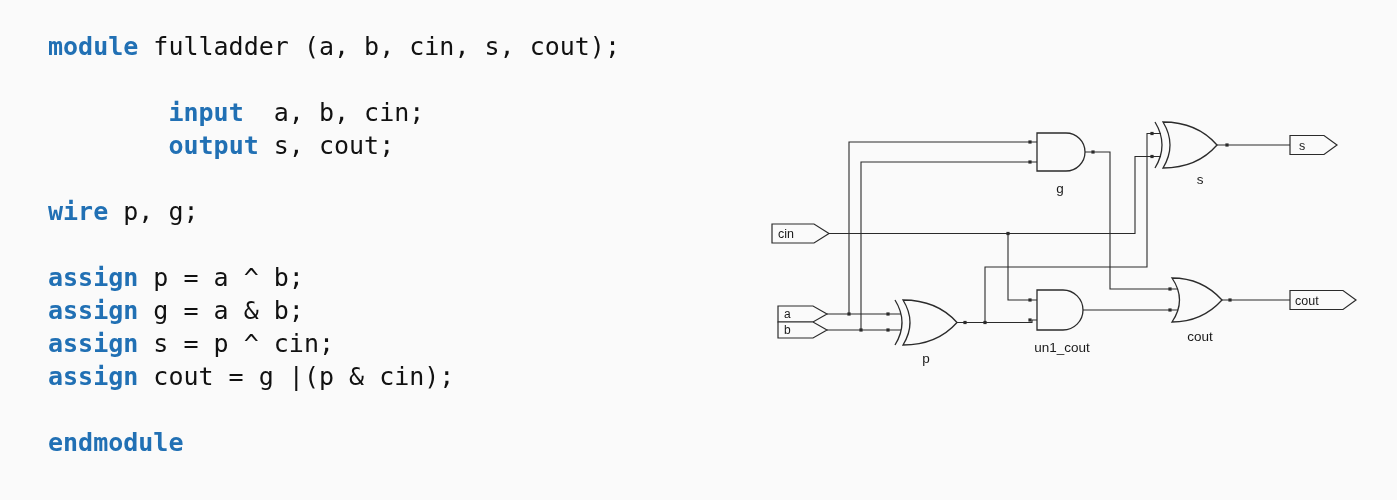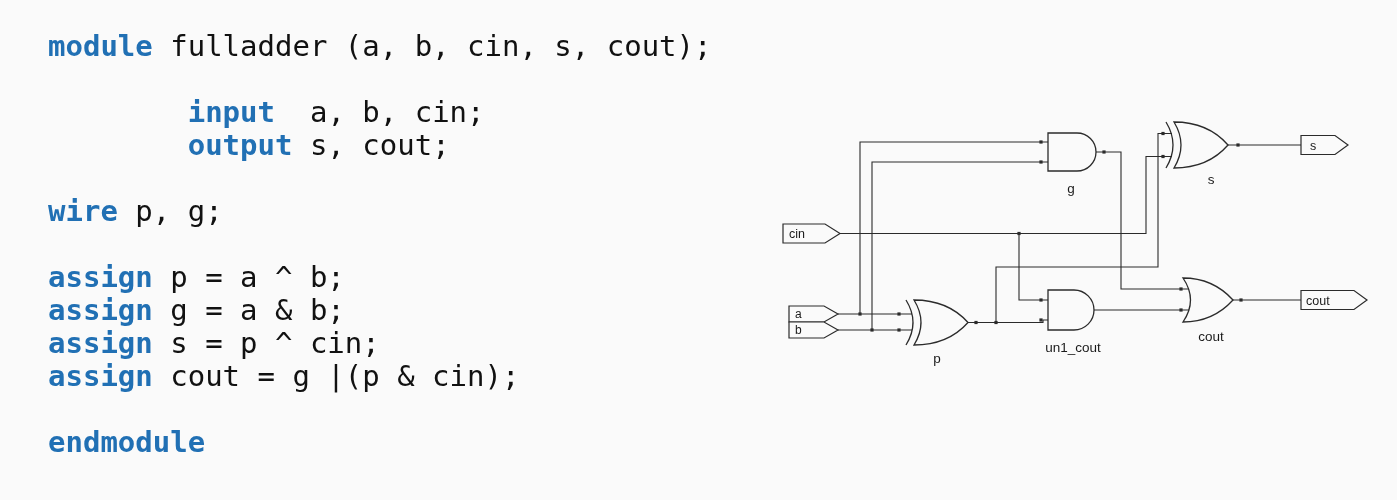--- a/index.html
+++ b/index.html
@@ -11,21 +11,21 @@
     display: flex;
     font-family: "DejaVu Sans Mono", monospace;
   }
   .code-panel {
     flex: 0 0 700px;
     box-sizing: border-box;
     padding: 30px 0 0 48px;
   }
   .code {
     margin: 0;
-    font-size: 29px;
+    font-size: 25px;
     line-height: 33px;
     color: #111;
     white-space: pre;
     font-family: "DejaVu Sans Mono", monospace;
   }
   .code-line { min-height: 33px; }
   .kw { color: #2170b4; font-weight: bold; }
   .schematic-panel {
     position: relative;
     flex: 1 1 auto;

